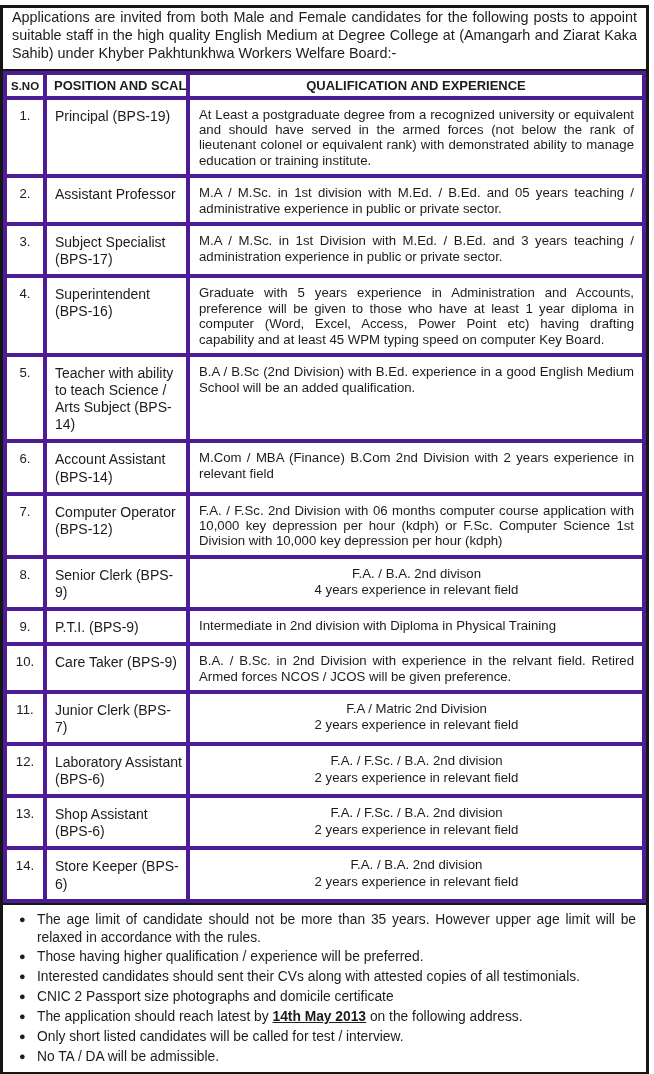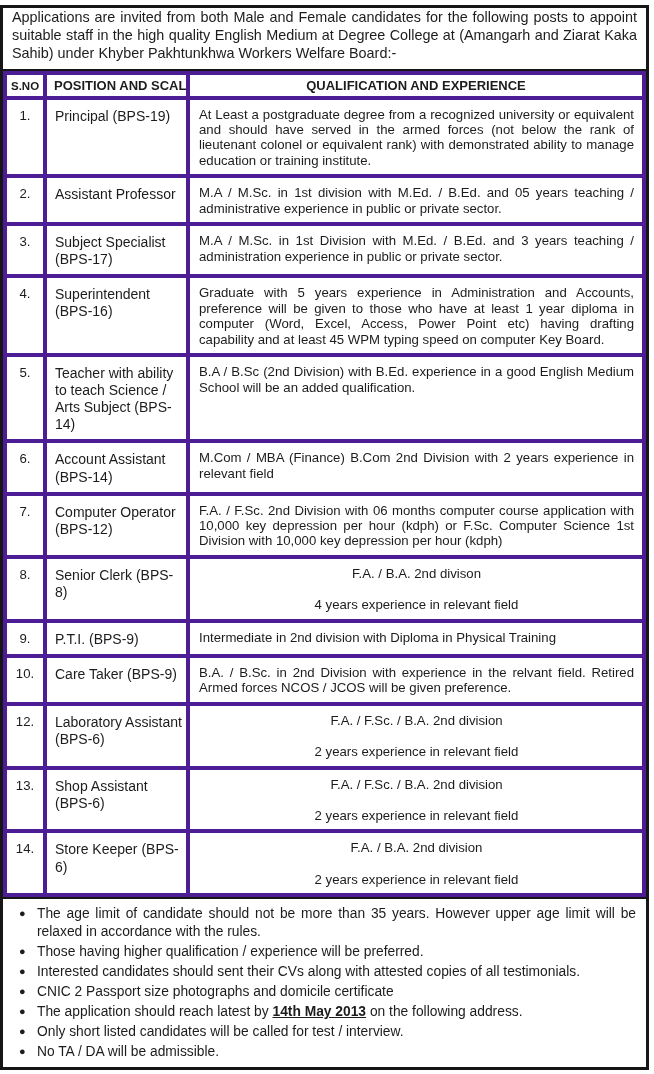--- a/index.html
+++ b/index.html
@@ -80,21 +80,21 @@
     line-height: 1.22;
     padding: 8px 3px 6px 8px;
   }
   td.qual {
     font-size: 13.2px;
     line-height: 1.17;
     padding: 7px 8px 6px 9px;
   }
   td.qual .qpara { text-align: justify; }
   td.qual .qline { text-align: center; }
-  td.qual .qline + .qline { margin-top: 16px; }
+  td.qual .qline + .qline { margin-top: 1px; }
 
   
   .notes {
     border-top: 2px solid #161616;
     padding: 6px 10px 4px 8px;
     list-style: none;
   }
   .notes li {
     display: flex;
     align-items: flex-start;
@@ -188,38 +188,46 @@
   </tr>
             <tr>
     <td class="sno">7.</td>
     <td class="pos">Computer Operator (BPS-12)</td>
     <td class="qual">
                 <div class="qpara">F.A. / F.Sc. 2nd Division with 06 months computer course application with 10,000 key depression per hour (kdph) or F.Sc. Computer Science 1st Division with 10,000 key depression per hour (kdph)</div>
               </td>
   </tr>
             <tr>
     <td class="sno">8.</td>
-    <td class="pos">Senior Clerk (BPS-8)</td>
+    <td class="pos">Senior Clerk (BPS-9)</td>
     <td class="qual">
                 <div class="qline">F.A. / B.A. 2nd divison</div>
                 <div class="qline">4 years experience in relevant field</div>
               </td>
   </tr>
             <tr>
     <td class="sno">9.</td>
     <td class="pos">P.T.I. (BPS-9)</td>
     <td class="qual">
                 <div class="qpara">Intermediate in 2nd division with Diploma in Physical Training</div>
               </td>
   </tr>
             <tr>
     <td class="sno">10.</td>
     <td class="pos">Care Taker (BPS-9)</td>
     <td class="qual">
                 <div class="qpara">B.A. / B.Sc. in 2nd Division with experience in the relvant field. Retired Armed forces NCOS / JCOS will be given preference.</div>
+              </td>
+  </tr>
+            <tr>
+    <td class="sno">11.</td>
+    <td class="pos">Junior Clerk (BPS-7)</td>
+    <td class="qual">
+                <div class="qline">F.A / Matric 2nd Division</div>
+                <div class="qline">2 years experience in relevant field</div>
               </td>
   </tr>
             <tr>
     <td class="sno">12.</td>
     <td class="pos">Laboratory Assistant (BPS-6)</td>
     <td class="qual">
                 <div class="qline">F.A. / F.Sc. / B.A. 2nd division</div>
                 <div class="qline">2 years experience in relevant field</div>
               </td>
   </tr>

